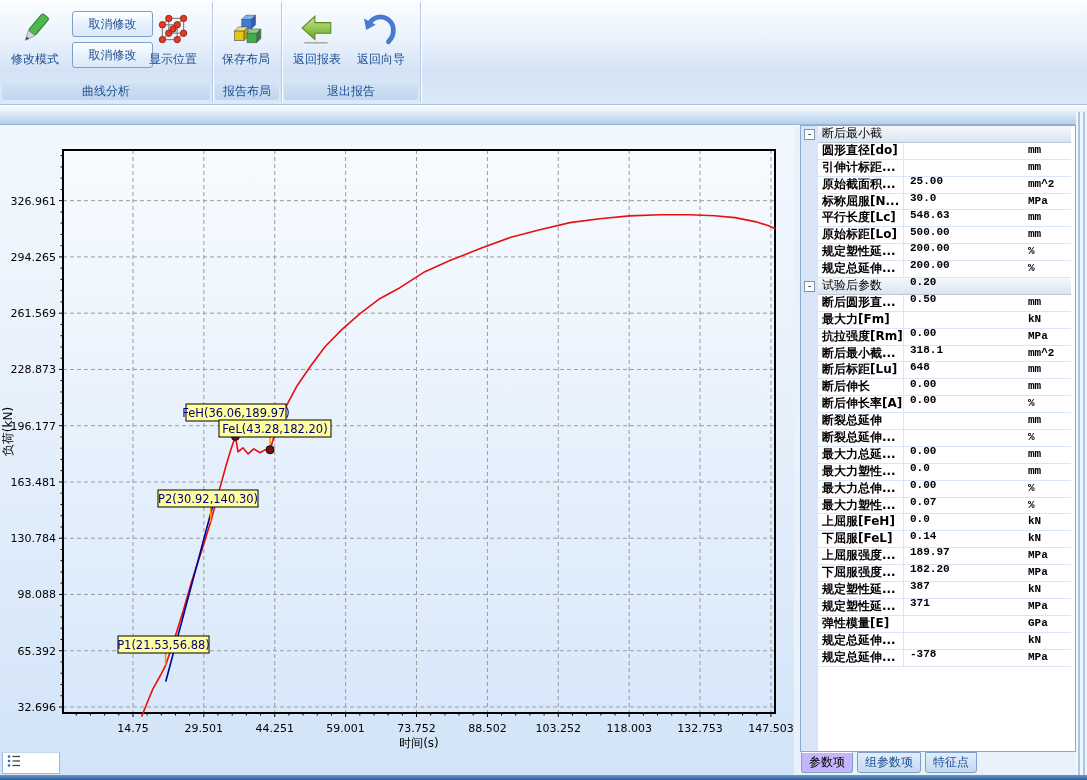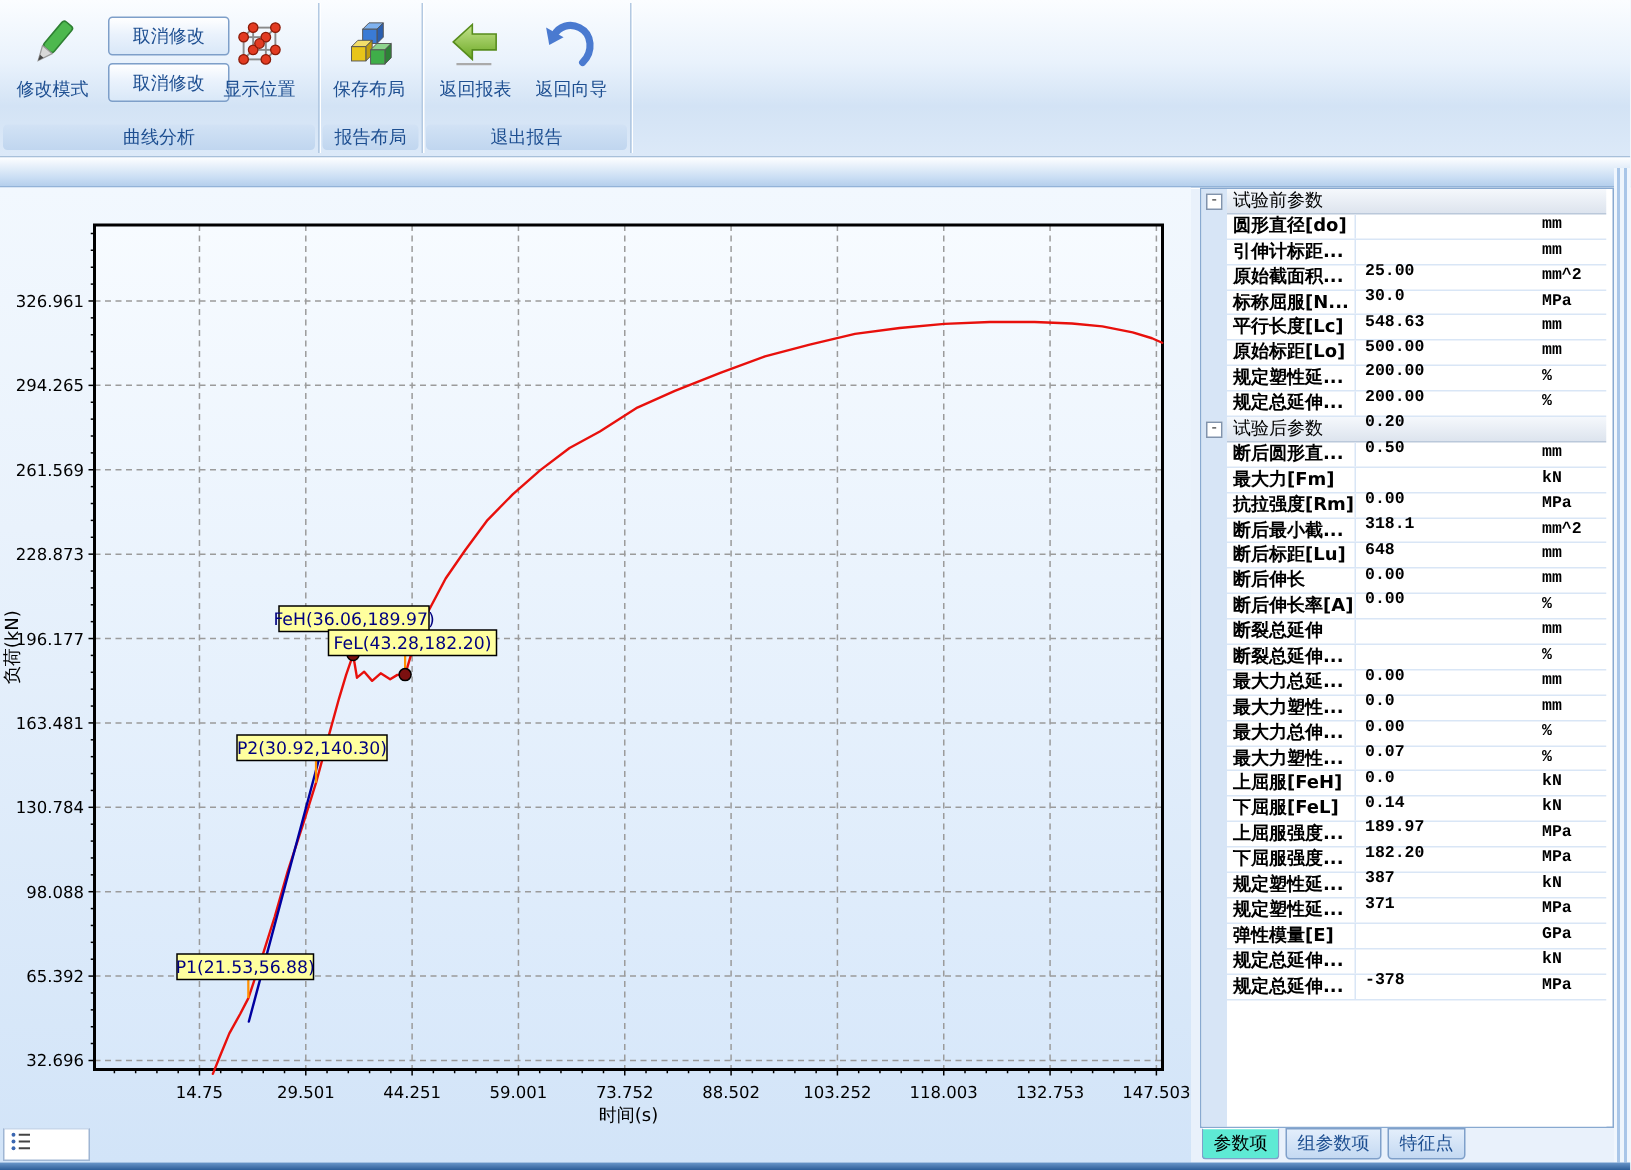--- a/index.html
+++ b/index.html
@@ -42,21 +42,21 @@
     font-size:12px;line-height:15px;white-space:nowrap;font-weight:bold;}
   .c-label{width:86px;padding-left:4px;border-right:1px solid #d9e6f6;overflow:hidden;box-sizing:border-box;}
   .c-value{width:118px;padding-left:6px;border-right:1px solid #d9e6f6;box-sizing:border-box;
     font-family:"Liberation Mono","DejaVu Sans Mono",monospace;font-size:11px;margin-top:31px;}
   .c-unit{flex:1;padding-left:6px;font-family:"Liberation Mono","DejaVu Sans Mono",monospace;font-size:11px;}
 
   
   .tabstrip{position:absolute;left:801px;top:752px;width:275px;height:23px;display:flex;gap:4px;}
   .tab{height:21px;line-height:19px;padding:0 7px;font-size:12px;border:1px solid #7fa0ca;border-radius:0 0 3px 3px;
     box-sizing:border-box;cursor:default;}
-  .tab.active{background:#5eead4;color:#000;border-top-color:#ffffff;}
+  .tab.active{background:#c4b5fd;color:#000;border-top-color:#ffffff;}
   .tab.inactive{background:linear-gradient(#e3eefb,#c4d9f2);color:#1e4f91;}
   .mini-tab{position:absolute;left:2px;top:752px;width:58px;height:22px;background:#ffffff;
     border:1px solid #9fb6d4;border-top-color:#c8d8ec;box-sizing:border-box;display:flex;align-items:center;padding-left:3px;}
 
   
   .splitter{position:absolute;left:1076px;top:112px;width:11px;height:663px;
     background:linear-gradient(90deg,#f0f6fd 0,#f0f6fd 2px,#a9c6e8 2px,#a9c6e8 4px,#eef5fc 4px,#eef5fc 7px,#a9c6e8 7px,#a9c6e8 9px,#f0f6fd 9px);}
   .bottombar{position:absolute;left:0;top:775px;width:1087px;height:5px;background:linear-gradient(#6a97ca,#2e5e99);}
 </style>
 </head>
@@ -341,21 +341,21 @@
         <text x="12" y="306.5" text-anchor="middle" font-size="12" fill="#000" font-family="DejaVu Sans, sans-serif" transform="rotate(-90 12 306.5)">负荷(kN)</text>
       </svg>
   </div>
 
   <div class="side-panel">
     <div class="gutter" id="gutter">
         <div class="collapse-box" style="top: 3px;">-</div>
         <div class="collapse-box" style="top: 155.1px;">-</div>
       </div>
     <div class="param-table" id="param-table">
-        <div class="sec-header">试验前参数</div>
+        <div class="sec-header">断后最小截</div>
         <div class="param-row">
           <span class="c-label">圆形直径[do]</span>
           <span class="c-value">25.00</span>
           <span class="c-unit">mm</span>
         </div>
         <div class="param-row">
           <span class="c-label">引伸计标距...</span>
           <span class="c-value">30.0</span>
           <span class="c-unit">mm</span>
         </div>

